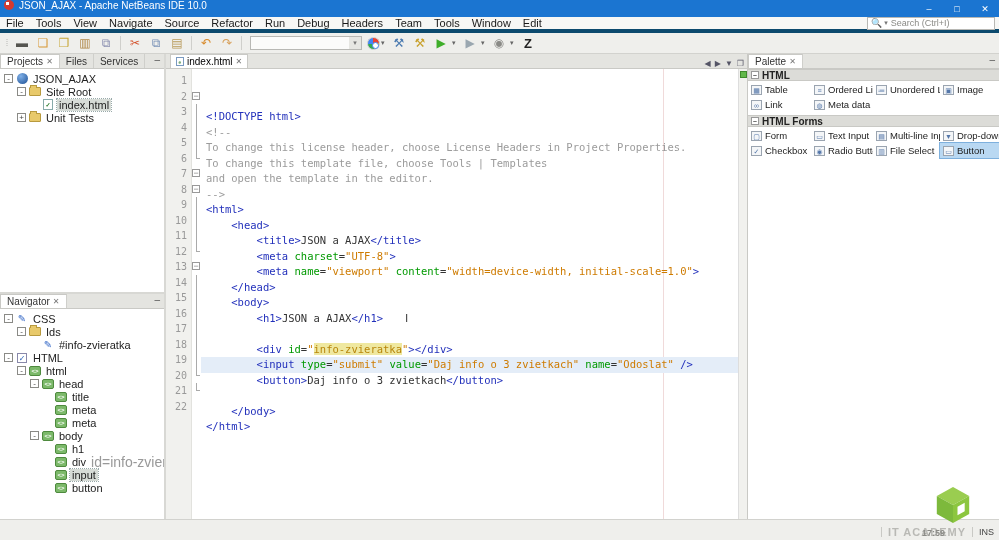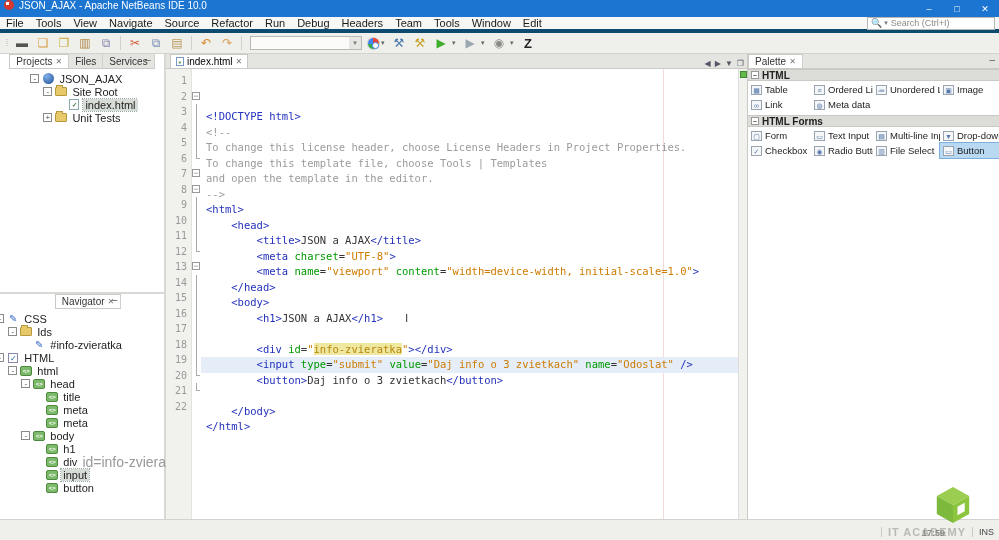--- a/index.html
+++ b/index.html
@@ -26,21 +26,21 @@
   .tb-grip { color:#b5b5b0; font-size:9px; width:8px; text-align:center; }
   .tb-combo { width:112px; height:14px; background:#fbfbfa; border:1px solid #b8b8b4; display:flex; align-items:center; justify-content:flex-end; margin:0 4px; }
   .tb-combo .arrow { font-size:7px; color:#777; background:#e6e6e2; width:12px; height:100%; display:flex; align-items:center; justify-content:center; }
   .tb-dd { font-size:7px; color:#666; width:7px; }
   .chrome-circle { width:13px; height:13px; border-radius:50%; background:conic-gradient(#ea4335 0 25%, #fbbc05 25% 50%, #34a853 50% 75%, #4285f4 75% 100%); border:1px solid #ccc; position:relative; }
   .chrome-circle:after { content:""; position:absolute; left:4px; top:4px; width:5px; height:5px; border-radius:50%; background:#fff; border:1px solid #4285f4; }
 
   
   .main { display:flex; height:465px; }
   .left-col { width:166px; display:flex; flex-direction:column; border-right:2px solid #d8d8d4; background:#fff; }
-  .panel { display:flex; flex-direction:column; background:#fff;align-items:center; }
+  .panel { display:flex; flex-direction:column; background:#fff; }
   .panel-tabs { height:15px; background:#e4e4e0; display:flex; align-items:flex-end; font-size:10px; color:#333; border-bottom:1px solid #c9c9c5; position:relative; }
   .ptab { padding:1px 6px; height:14px; display:flex; align-items:center; gap:3px; border-right:1px solid #cfcfcb; background:#e4e4e0; }
   .ptab.active { background:#fff; border-top:1px solid #c9c9c5; border-left:1px solid #c9c9c5; }
   .ptab .closex { font-size:8px; color:#777; }
   .panel-min { position:absolute; right:4px; top:2px; color:#555; font-size:10px; line-height:8px; }
   .tree { font-size:11px; color:#222; padding-top:3px; overflow:hidden; flex:1; }
   .tree-row { display:flex; align-items:center; height:13px; white-space:nowrap; }
   .tree-row.selected .lbl { background:#d7dcd7; outline:1px dotted #9aa; }
   .tree-row .lbl { padding:0 2px; }
   .tree-row .suffix { color:#999; font-size:14px; margin-left:3px; }
@@ -218,21 +218,21 @@
           <div class="tree-row" style="padding-left: 17px;">
             <span class="handle">+</span>
             <span class="t-icon">
               <span class="icon-folder"></span>
             </span>
             <span class="lbl">Unit Tests</span>
           </div>
         </div>
     </div>
     <div class="vsplit"></div>
-    <div class="panel" style="flex:1;margin-left:12px;">
+    <div class="panel" style="flex:1;">
       <div class="panel-tabs">
         <span class="ptab active">
           <span>Navigator</span>
           <span class="closex">✕</span>
         </span>
         <span class="panel-min">–</span>
       </div>
       <div class="tree" id="navigator-tree">
           <div class="tree-row" style="padding-left: 4px;">
             <span class="handle">-</span>

